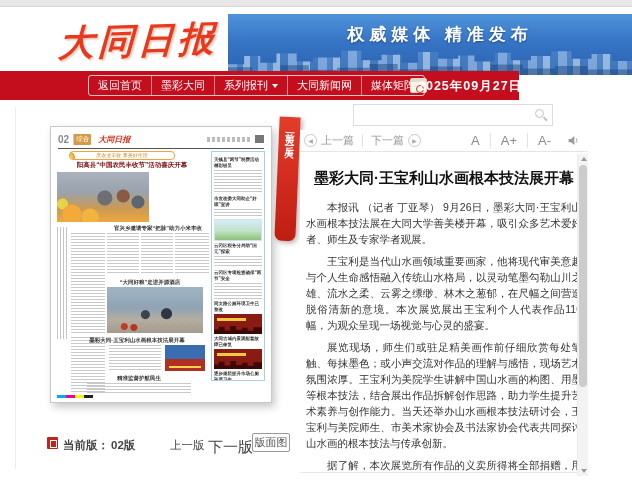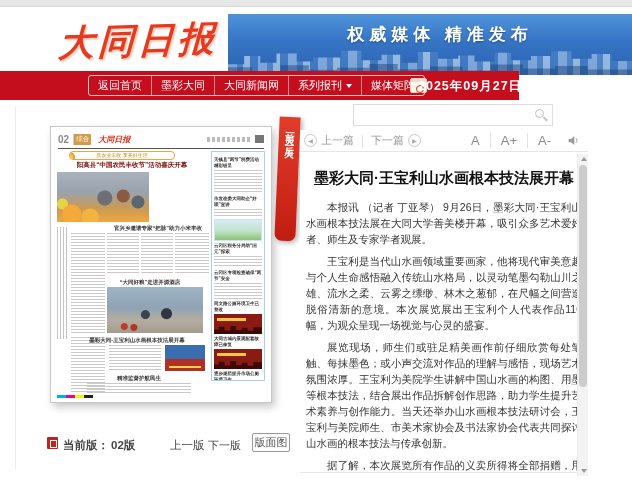--- a/index.html
+++ b/index.html
@@ -131,21 +131,21 @@
   .sb-up::after { content:""; position:absolute; left:2.5px; top:3px; border-left:3px solid transparent; border-right:3px solid transparent; border-bottom:4px solid #999; }
   .sb-down::after { content:""; position:absolute; left:2.5px; bottom:3px; border-left:3px solid transparent; border-right:3px solid transparent; border-top:4px solid #999; }
   .sb-thumb { position:absolute; left:1px; top:11px; width:8px; height:222px; background:#cccccc; border-radius:4px; cursor:pointer; }
 
   
   .pb-icon { position:absolute; left:47px; top:437px; width:11px; height:12px; background:#c2231c; border-radius:1px; cursor:default; }
   .pb-icon::after { content:""; position:absolute; left:3px; top:3px; width:5px; height:6px; border:1px solid #fff; }
   .pb-cur { position:absolute; left:63px; top:438px; font-size:11.5px; font-weight:bold; color:#444; }
   .pb-val { font-weight:bold; color:#444; margin-left:2px; }
   .pb-prev { position:absolute; left:170px; top:438px; font-size:11.5px; color:#444; cursor:pointer; }
-  .pb-next { position:absolute; left:208px; top:438px; font-size:11px; color:#444; cursor:pointer; }
+  .pb-next { position:absolute; left:208px; top:438px; font-size:15px; color:#444; cursor:pointer; }
   .pb-map { position:absolute; left:252px; top:433px; width:38px; height:19px; background:#fdfdfd; border:1px solid #999;
             border-radius:2px; font-size:11px; color:#555; text-align:center; line-height:17px; cursor:pointer; }
 </style>
 </head>
 <body>
 
 <div class="stage">
 
   <div class="topstrip"></div>
   <div class="left-edge"></div>
@@ -161,25 +161,25 @@
 
   <div class="nav">
     <div class="navbox">
       <div class="nav-item">
           <span>返回首页</span>
         </div>
       <div class="nav-item">
           <span>墨彩大同</span>
         </div>
       <div class="nav-item">
-          <span>大同新闻网</span>
-        </div>
-      <div class="nav-item">
           <span>系列报刊</span>
           <span class="caret"></span>
+        </div>
+      <div class="nav-item">
+          <span>大同新闻网</span>
         </div>
       <div class="nav-item">
           <span>媒体矩阵</span>
         </div>
     </div>
     <div class="cal"></div>
     <div class="date">2025年09月27日 星期六</div>
   </div>
 
   <div class="search">

